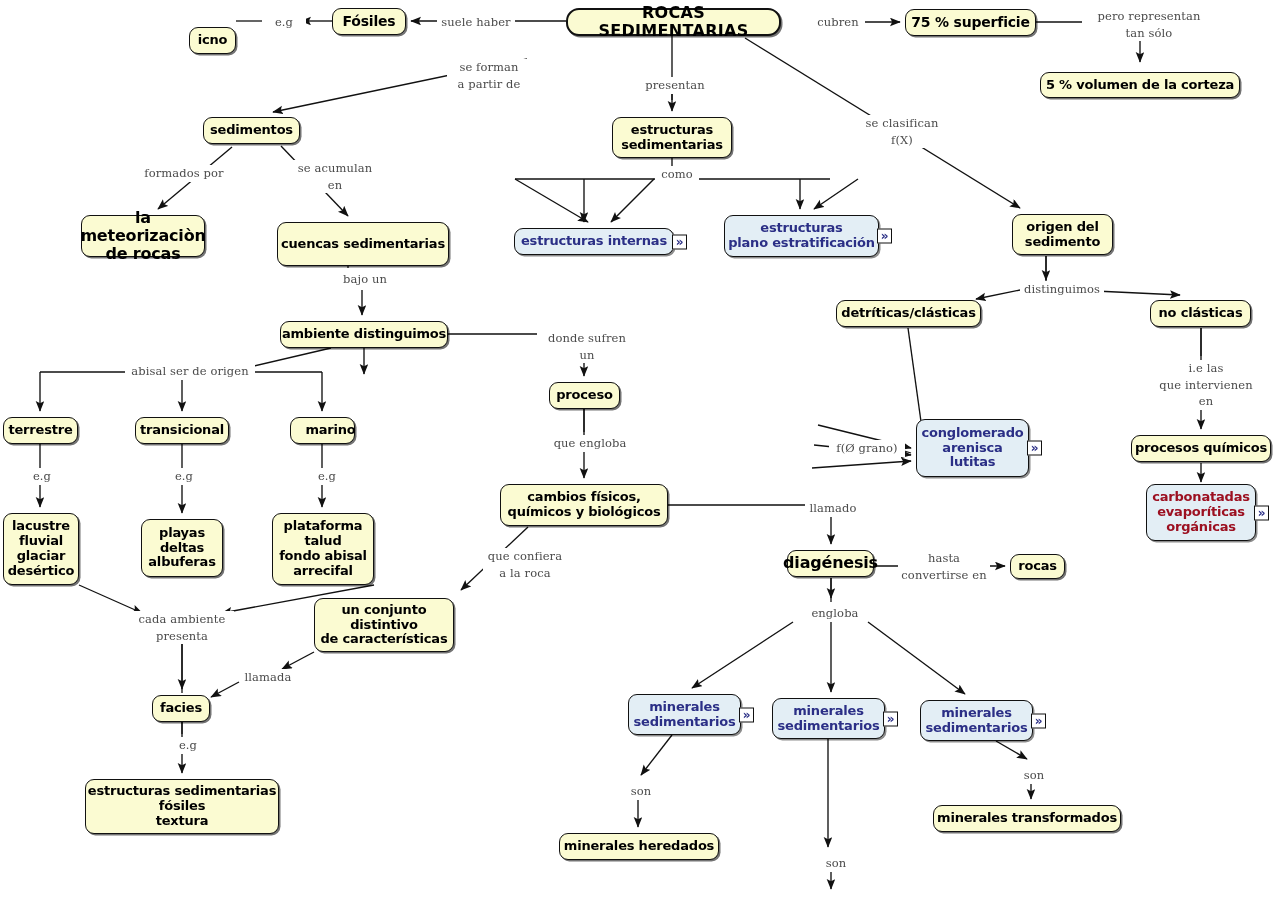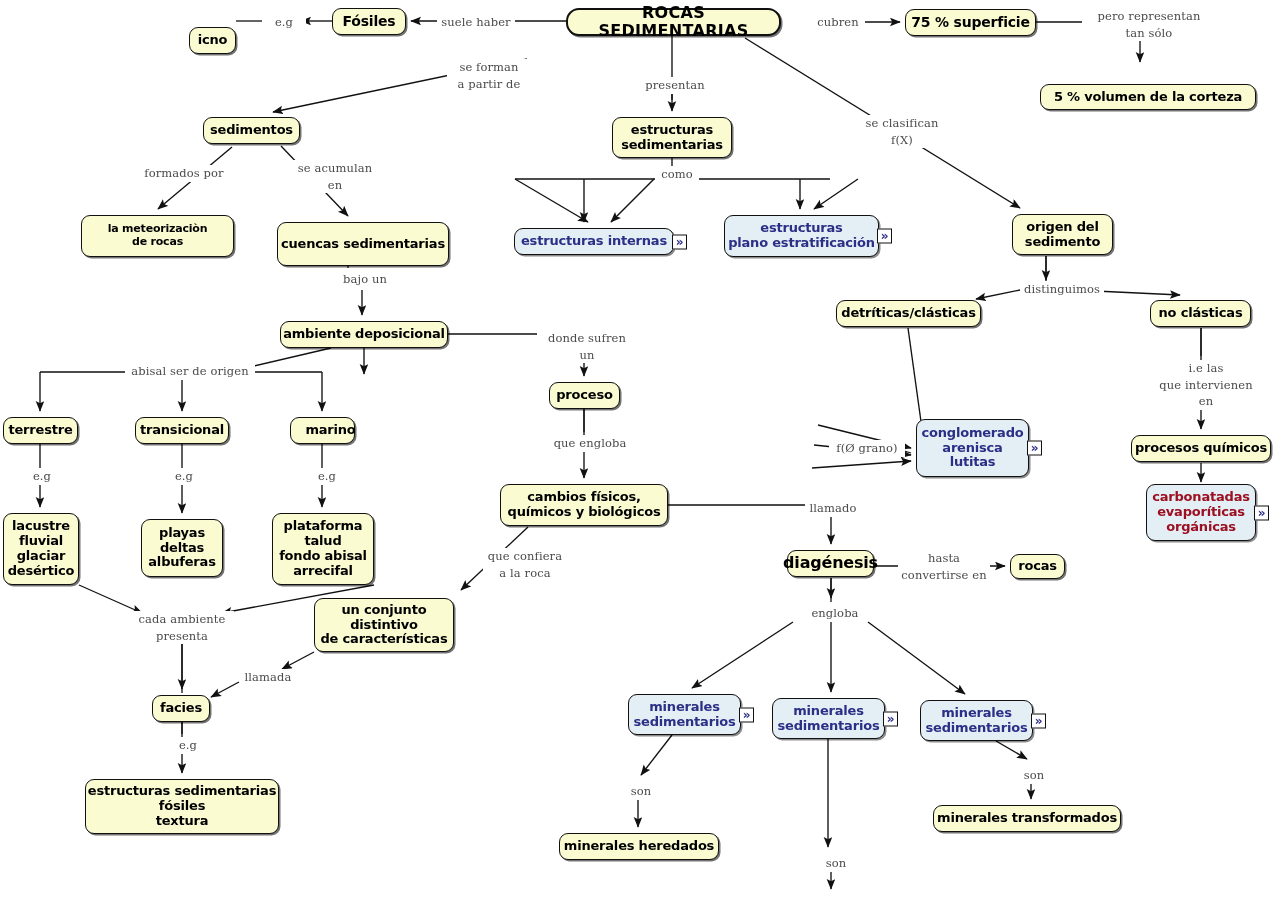--- a/index.html
+++ b/index.html
@@ -206,35 +206,35 @@
       <path d="M182,722 L182,734"></path>
       <path d="M901,450 L911,453"></path>
     </g>
   </svg>
 
   <div id="node-layer">
       <div class="node yellow" style="left: 189px; top: 8px; width: 47px; height: 27px; font-size: 13px; margin-top: 19px;"><span>icno</span></div>
       <div class="node yellow" style="left: 332px; top: 8px; width: 74px; height: 27px; font-size: 14px;"><span>Fósiles</span></div>
       <div class="node yellow root" style="left: 566px; top: 8px; width: 215px; height: 28px; font-size: 16px; justify-content: flex-end;"><span>ROCAS SEDIMENTARIAS</span></div>
       <div class="node yellow" style="left: 905px; top: 9px; width: 131px; height: 27px; font-size: 14px;"><span>75 % superficie</span></div>
-      <div class="node yellow" style="left: 1040px; top: 84px; width: 216px; height: 26px; font-size: 13px;"><span>5 % volumen de la corteza</span></div>
+      <div class="node yellow" style="left: 1040px; top: 72px; width: 200px; height: 26px; font-size: 13px;"><span>5 % volumen de la corteza</span></div>
       <div class="node yellow" style="left: 203px; top: 117px; width: 97px; height: 27px; font-size: 13px;"><span>sedimentos</span></div>
       <div class="node yellow" style="left: 612px; top: 117px; width: 120px; height: 41px; font-size: 13px;"><span>estructuras
 sedimentarias</span></div>
-      <div class="node yellow" style="left: 81px; top: 215px; width: 153px; height: 42px; font-size: 11px; text-align: center;"><span>la meteorizaciòn
+      <div class="node yellow" style="left: 81px; top: 215px; width: 124px; height: 42px; font-size: 16px; text-align: center;"><span>la meteorizaciòn
 de rocas</span></div>
       <div class="node yellow" style="left: 277px; top: 222px; width: 172px; height: 44px; font-size: 13px;"><span>cuencas sedimentarias</span></div>
       <div class="node blue" style="left: 514px; top: 228px; width: 160px; height: 27px; font-size: 13px;"><span>estructuras internas</span><span class="expander">»</span></div>
       <div class="node blue" style="left: 724px; top: 215px; width: 155px; height: 42px; font-size: 13px;"><span>estructuras
 plano estratificación</span><span class="expander">»</span></div>
       <div class="node yellow" style="left: 1012px; top: 214px; width: 101px; height: 41px; font-size: 13px;"><span>origen del
 sedimento</span></div>
       <div class="node yellow" style="left: 836px; top: 300px; width: 145px; height: 27px; font-size: 13px;"><span>detríticas/clásticas</span></div>
       <div class="node yellow" style="left: 1150px; top: 300px; width: 101px; height: 27px; font-size: 13px;"><span>no clásticas</span></div>
-      <div class="node yellow" style="left: 280px; top: 321px; width: 168px; height: 27px; font-size: 13px;"><span>ambiente deposicional</span></div>
+      <div class="node yellow" style="left: 280px; top: 321px; width: 168px; height: 27px; font-size: 13px;"><span>ambiente distinguimos</span></div>
       <div class="node yellow" style="left: 549px; top: 382px; width: 71px; height: 27px; font-size: 13px; align-items: center;"><span>proceso</span></div>
       <div class="node yellow" style="left: 3px; top: 417px; width: 75px; height: 27px; font-size: 13px;"><span>terrestre</span></div>
       <div class="node yellow" style="left: 135px; top: 417px; width: 94px; height: 27px; font-size: 13px;"><span>transicional</span></div>
       <div class="node yellow" style="left: 290px; top: 417px; width: 65px; height: 27px; font-size: 13px; padding-left: 16px;"><span>marino</span></div>
       <div class="node yellow" style="left: 1131px; top: 435px; width: 140px; height: 27px; font-size: 13px;"><span>procesos químicos</span></div>
       <div class="node blue" style="left: 916px; top: 419px; width: 113px; height: 58px; font-size: 13px;"><span>conglomerado
 arenisca
 lutitas</span><span class="expander">»</span></div>
       <div class="node yellow" style="left: 500px; top: 484px; width: 168px; height: 42px; font-size: 13px;"><span>cambios físicos,
 químicos y biológicos</span></div>

